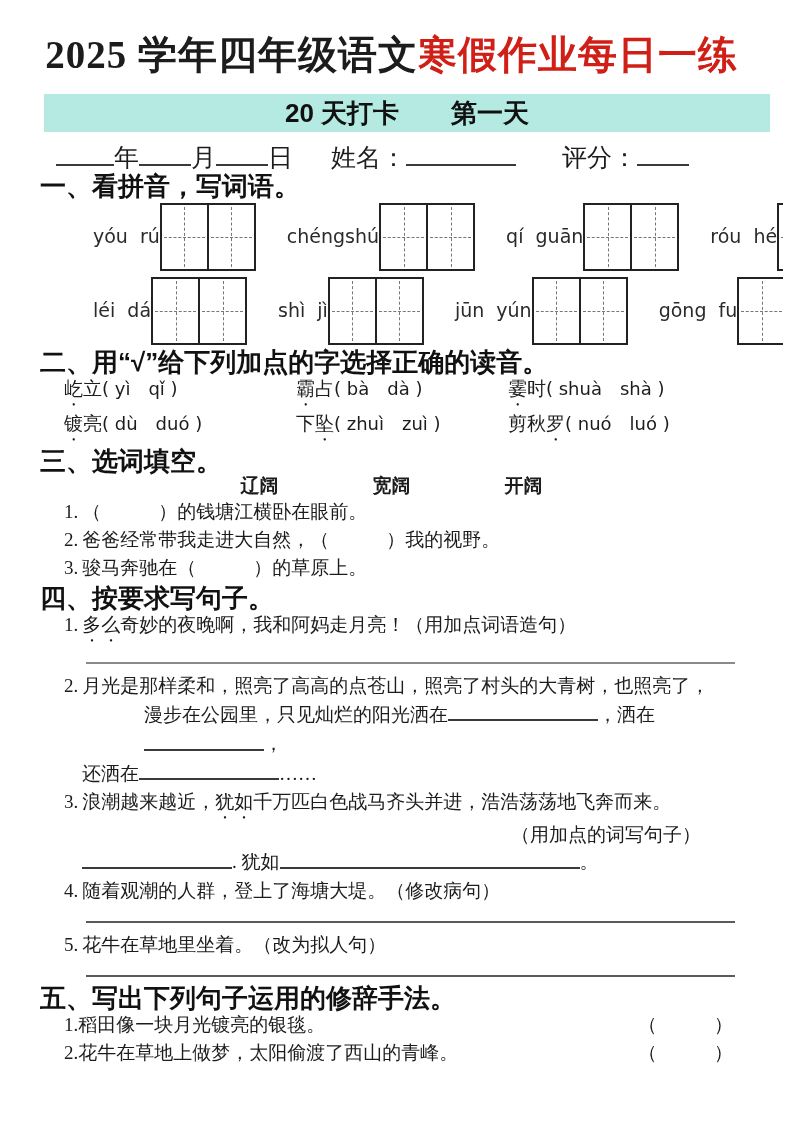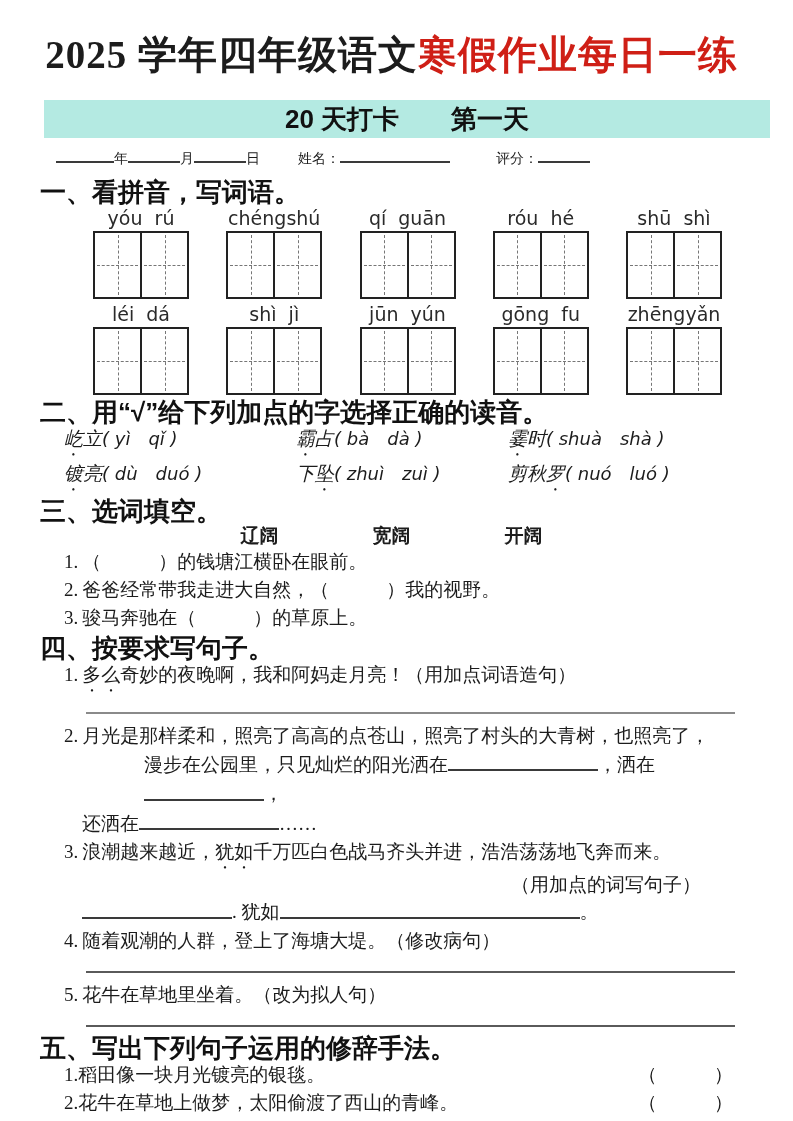--- a/index.html
+++ b/index.html
@@ -5,46 +5,46 @@
   html,body{margin:0;padding:0;background:#fff;}
   .page{
     position:relative;width:783px;height:1121px;overflow:hidden;background:#ffffff;
     font-family:"Liberation Serif","DejaVu Serif",serif;color:#1c1c1c;
   }
   .content{padding:0 40px;}
   
   .title{margin-top:30px;height:50px;line-height:50px;text-align:center;
     font-family:"Liberation Serif","DejaVu Serif",serif;font-weight:bold;font-size:39px;letter-spacing:1px;white-space:nowrap;}
   .title .red{color:#cf1f16;}
-  .banner{margin:20px 0 0 44px;width:726px;height:38px;line-height:38px;background:#b4eae2;
+  .banner{margin:14px 0 0 44px;width:726px;height:38px;line-height:38px;background:#b4eae2;
     text-align:center;font-family:"Liberation Sans","DejaVu Sans",sans-serif;font-weight:bold;font-size:26px;color:#111;}
-  .daterow{margin:6px 0 0 56px;height:32px;line-height:30px;font-size:14px;white-space:nowrap;}
+  .daterow{margin:6px 0 0 56px;height:32px;line-height:30px;font-size:25px;white-space:nowrap;}
   .daterow .gap1{display:inline-block;width:38px;}
   .daterow .gap2{display:inline-block;width:46px;}
   
   .shead{height:26px;line-height:26px;margin-top:3px;font-family:"Liberation Sans","DejaVu Sans",sans-serif;
     font-weight:bold;font-size:26px;color:#111;}
   .itm{padding-left:24px;line-height:28px;font-size:19px;}
   .itm .num{padding-right:4px;}
   .bl{display:inline-block;border-bottom:2px solid #3a3a3a;height:1.02em;vertical-align:baseline;}
   .w52{width:52px}.w58{width:58px}.w110{width:110px}.w120{width:120px}.w140{width:140px}.w150{width:150px}.w300{width:300px}
   .emdot{-webkit-text-emphasis:filled dot;-webkit-text-emphasis-position:under left;
     text-emphasis:filled dot;text-emphasis-position:under left;}
   
   .pin-row{display:flex;justify-content:space-between;margin:2px 21px 4px 22px;}
-  .pin-col{display:flex;flex-direction:column;align-items:center;padding-left:31px;}
+  .pin-col{display:flex;flex-direction:row;align-items:center;padding-left:31px;}
   .pin-label{height:22px;line-height:22px;font-family:"DejaVu Sans","Liberation Sans",sans-serif;
     font-size:19px;color:#2a2a2a;white-space:pre;}
   .wgrid{display:flex;border:2px solid #222;margin-top:2px;background:#fff;}
   .wcell{position:relative;width:45px;height:64px;}
   .wcell + .wcell{border-left:2px solid #222;}
   .wcell::before{content:"";position:absolute;left:50%;top:2px;bottom:2px;border-left:1px dashed #767676;}
   .wcell::after{content:"";position:absolute;top:50%;left:2px;right:2px;border-top:1px dashed #767676;}
   
-  .s2grid{display:grid;grid-template-columns:232px 212px 1fr;margin-left:24px;font-size:19px;line-height:28px;font-style:italic;}
+  .s2grid{display:grid;grid-template-columns:232px 212px 1fr;margin-left:24px;font-size:19px;line-height:28px;}
   .reading{white-space:pre;font-family:"DejaVu Sans","Liberation Sans",sans-serif;font-size:18px;}
   
   .optrow{display:flex;justify-content:center;gap:94px;height:24px;line-height:24px;font-size:19px;font-weight:bold;}
   
   .cont{padding-left:46px;line-height:28px;font-size:19px;}
   .cont2{padding-left:42px;line-height:28px;font-size:19px;}
   .ind-deep{padding-left:104px;line-height:28px;font-size:19px;}
   .ansline{margin:4px 8px 8px 46px;border-bottom:2px solid #8a8a8a;height:12px;}
   .ansline.dark{border-color:#5a5a5a;}
   .note-right{text-align:right;padding-right:42px;line-height:24px;font-size:19px;}

